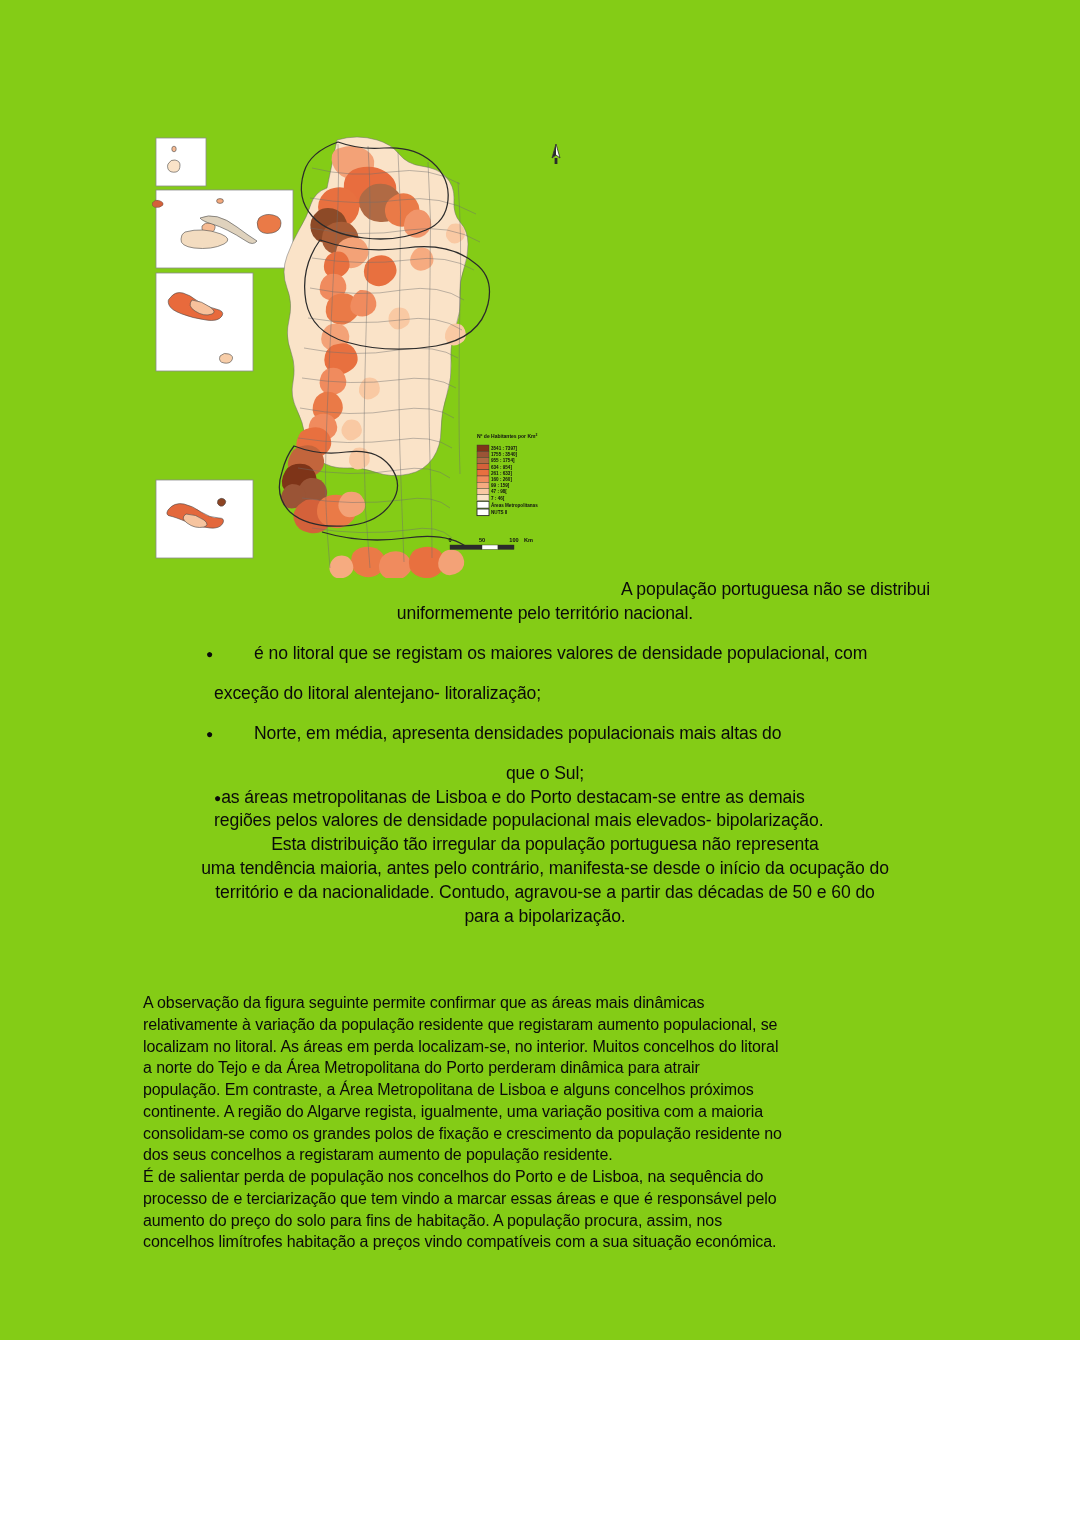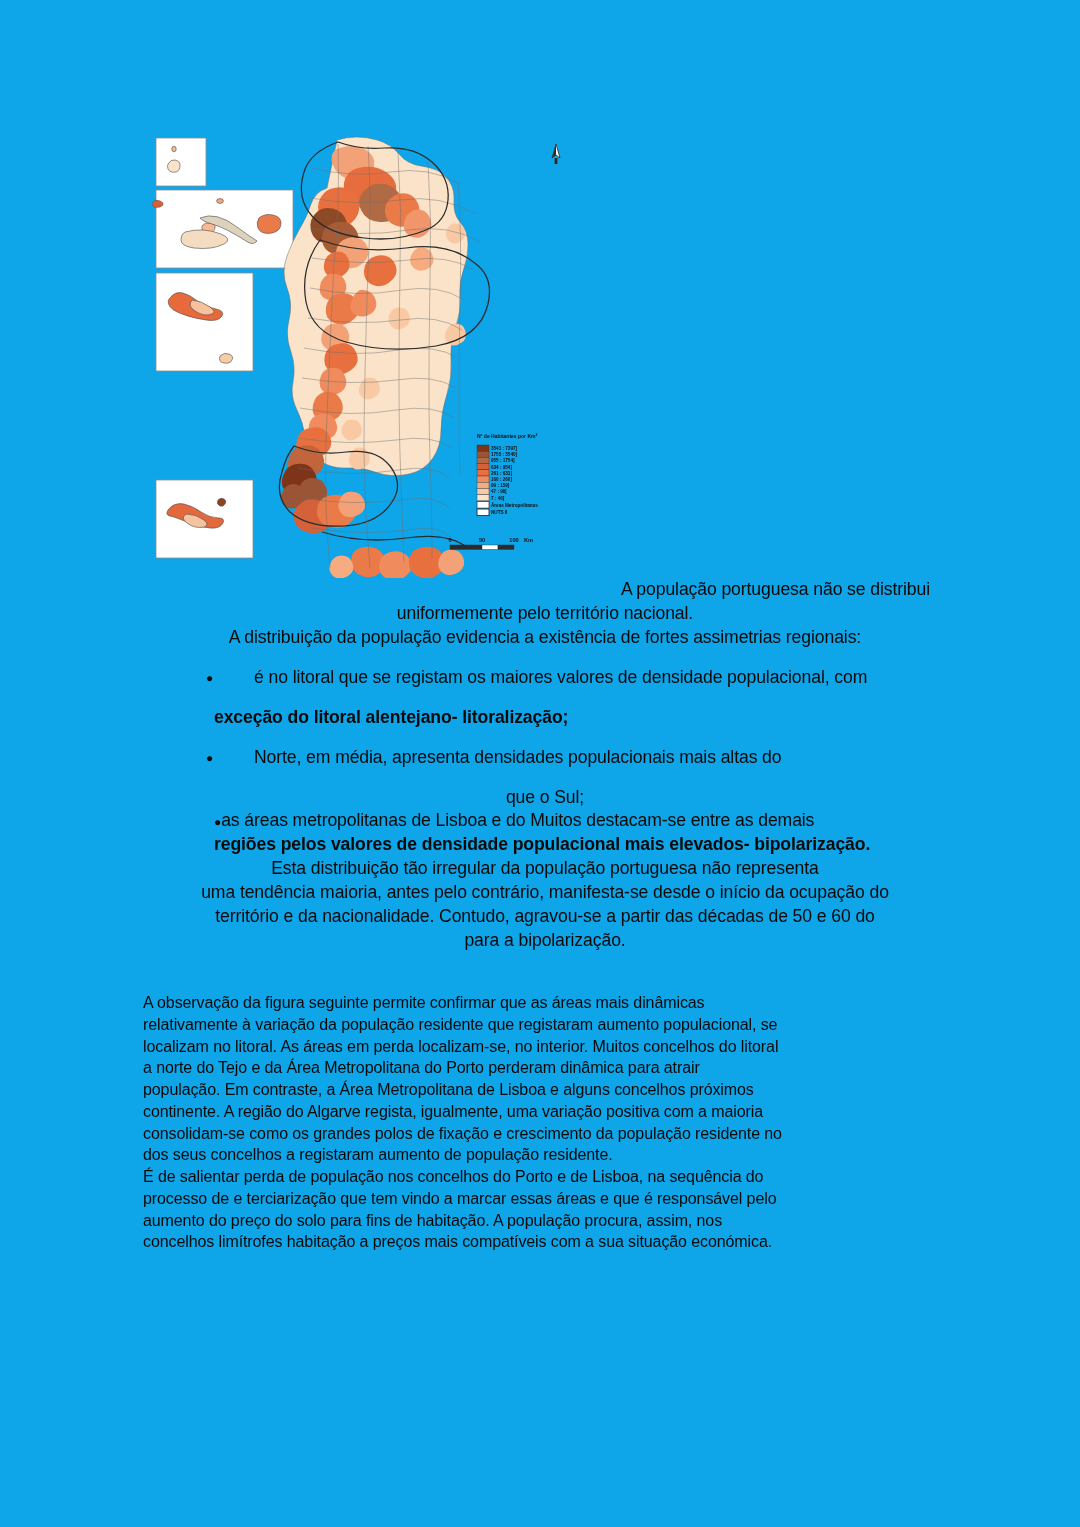--- a/index.html
+++ b/index.html
@@ -11,22 +11,22 @@
     width: 1080px;
     height: 1527px;
     font-family: "Liberation Sans", sans-serif;
     color: #000000;
     position: relative;
     overflow: hidden;
   }
   .page {
     position: relative;
     width: 1080px;
-    height: 1527px;
-    background: #0ea5e9;
+    height: 1340px;
+    background: #84cc16;
   }
 
   
   .figure-block {
     position: absolute;
     left: 152px;
     top: 128px;
     width: 430px;
     height: 450px;
   }
@@ -58,21 +58,20 @@
     width: 48px;
   }
   .bullet-row .dot::before {
     content: "\25CF";
     font-size: 12px;
     vertical-align: middle;
   }
   .bullet-cont {
     display: block;
     padding-left: 64px;
-    font-weight: bold;
   }
   .bullet-tight {
     display: block;
     padding-left: 64px;
   }
   .bullet-tight .dot-inline::before {
     content: "\25CF";
     font-size: 12px;
     vertical-align: middle;
   }
@@ -268,34 +267,33 @@
         <rect x="32" y="3" width="16" height="4.4" fill="#ffffff" stroke="#2b2b2b" stroke-width="0.4"></rect>
         <rect x="48" y="3" width="16" height="4.4" fill="#2b2b2b" stroke="#2b2b2b" stroke-width="0.4"></rect>
       </g>
     </svg>
   </div>
 
   <div class="body-text">
 
     <div class="lead-line">A população portuguesa não se distribui</div>
     <div class="flush">uniformemente pelo território nacional.</div>
-    <div class="flush">A distribuição da população evidencia a existência de fortes assimetrias regionais:</div>
 
     <div class="bullet-row">
       <span class="dot"></span><span>é no litoral que se registam os maiores valores de densidade populacional, com</span>
     </div>
     <div class="bullet-cont">exceção do litoral alentejano- litoralização;</div>
 
     <div class="bullet-row">
       <span class="dot"></span><span>Norte, em média, apresenta densidades populacionais mais altas do</span>
     </div>
     <div class="flush">que o Sul;</div>
 
     <div class="bullet-tight">
-      <span class="dot-inline"></span><span>as áreas metropolitanas de Lisboa e do Muitos destacam-se entre as demais</span>
+      <span class="dot-inline"></span><span>as áreas metropolitanas de Lisboa e do Porto destacam-se entre as demais</span>
     </div>
     <div class="bullet-cont">regiões pelos valores de densidade populacional mais elevados- bipolarização.</div>
 
     <div class="flush">Esta distribuição tão irregular da população portuguesa não representa</div>
     <div class="flush">uma tendência maioria, antes pelo contrário, manifesta-se desde o início da ocupação do</div>
     <div class="flush">território e da nacionalidade. Contudo, agravou-se a partir das décadas de 50 e 60 do</div>
     <div class="flush">para a bipolarização.</div>
   </div>
 
   <div class="para-2">
@@ -303,16 +301,16 @@
     <div>relativamente à variação da população residente que registaram aumento populacional, se</div>
     <div>localizam no litoral. As áreas em perda localizam-se, no interior. Muitos concelhos do litoral</div>
     <div>a norte do Tejo e da Área Metropolitana do Porto perderam dinâmica para atrair</div>
     <div>população. Em contraste, a Área Metropolitana de Lisboa e alguns concelhos próximos</div>
     <div>continente. A região do Algarve regista, igualmente, uma variação positiva com a maioria</div>
     <div>consolidam-se como os grandes polos de fixação e crescimento da população residente no</div>
     <div>dos seus concelhos a registaram aumento de população residente.</div>
     <div>É de salientar perda de população nos concelhos do Porto e de Lisboa, na sequência do</div>
     <div>processo de e terciarização que tem vindo a marcar essas áreas e que é responsável pelo</div>
     <div>aumento do preço do solo para fins de habitação. A população procura, assim, nos</div>
-    <div>concelhos limítrofes habitação a preços mais compatíveis com a sua situação económica.</div>
+    <div>concelhos limítrofes habitação a preços vindo compatíveis com a sua situação económica.</div>
   </div>
 
 </div>
 
 </body></html>

